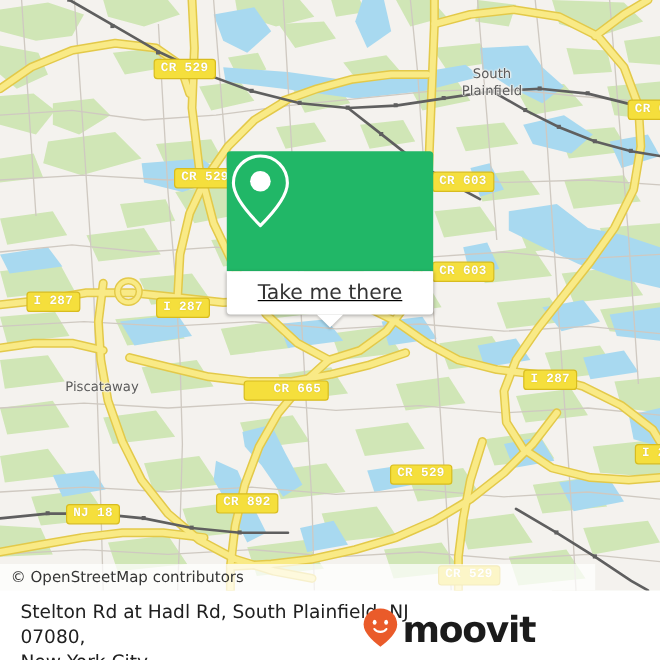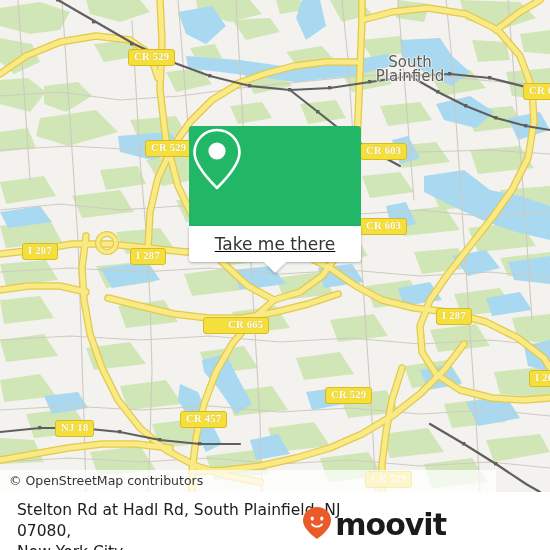--- a/index.html
+++ b/index.html
@@ -5,30 +5,30 @@
   html,body{margin:0;padding:0;background:#fff;}
   body{width:550px;height:550px;overflow:hidden;font-family:"Liberation Sans",sans-serif;}
 
   .screen{position:relative;width:550px;height:550px;background:#fff;overflow:hidden;}
 
   
   .map{position:absolute;left:0;top:0;width:550px;height:492px;background:#f4f2ee;overflow:hidden;}
   .map svg{position:absolute;left:0;top:0;}
 
   
-  .place-label{position:absolute;color:#5b5b5b;font-size:15px;line-height:14px;
+  .place-label{position:absolute;color:#5b5b5b;font-size:11px;line-height:14px;
      text-align:center;font-family:"DejaVu Sans",sans-serif;
      text-shadow:1px 0 1px #f4f2ee,-1px 0 1px #f4f2ee,0 1px 1px #f4f2ee,0 -1px 1px #f4f2ee;
      white-space:pre;pointer-events:none;}
 
   
   .shield{position:absolute;background:#f5df3c;border:1.4px solid #d8bc1f;border-radius:3px;
      color:#ffffff;font-size:10.5px;font-weight:bold;letter-spacing:.3px;
      padding:1px 5px 2px 5px;line-height:12px;white-space:nowrap;
-     font-family:Liberation Serif, serif;
+     font-family:Liberation Mono, monospace;
      text-shadow:0 0 1px rgba(120,100,0,.35);}
 
   
   .attrib{position:absolute;left:0;bottom:0;width:496px;height:22px;
      background:rgba(255,255,255,.72);}
   .attrib span{position:absolute;left:9px;top:3px;font-size:12.5px;color:#353535;
      font-family:"DejaVu Sans",sans-serif;}
 
   
   .popup{position:absolute;left:189px;top:126px;width:172px;}
@@ -270,33 +270,34 @@
         <rect x="118" y="430" width="3.4" height="3.4"></rect>
           <rect x="158" y="438" width="3.4" height="3.4"></rect>
         <rect x="198" y="442" width="3.4" height="3.4"></rect>
         <rect x="462" y="442" width="3.4" height="3.4"></rect>
           <rect x="494" y="462" width="3.4" height="3.4"></rect>
       </g>
     </svg>
 
     <div class="place-label" style="left:368px;top:55px;width:84px;">South
 Plainfield</div>
+    <div class="place-label" style="left:25px;top:316px;width:120px;">Piscataway</div>
 
     <div class="shield" style="left:128px;top:49px;">CR 529</div>
     <div class="shield" style="left:145px;top:140px;">CR 529</div>
     <div class="shield" style="left:523px;top:83px;">CR 6</div>
     <div class="shield" style="left:360px;top:143px;">CR 603</div>
     <div class="shield" style="left:360px;top:218px;">CR 603</div>
     <div class="shield" style="left:22px;top:243px;">I 287</div>
     <div class="shield" style="left:130px;top:248px;">I 287</div>
     <div class="shield" style="left:203px;top:317px;padding-left:24px;">CR 665</div>
     <div class="shield" style="left:436px;top:308px;">I 287</div>
     <div class="shield" style="left:529px;top:370px;">I 20</div>
     <div class="shield" style="left:325px;top:387px;">CR 529</div>
-    <div class="shield" style="left:180px;top:411px;">CR 457</div>
+    <div class="shield" style="left:180px;top:411px;">CR 892</div>
     <div class="shield" style="left:55px;top:420px;">NJ 18</div>
     <div class="shield" style="left:365px;top:471px;">CR 529</div>
 
     <div class="popup">
       <div class="popup-head">
         <span>
           <svg width="56" height="66" viewBox="0 0 56 66">
             <path d="M28 4 C15.5 4 5.5 14 5.5 26.5 C5.5 38 20 54 28 62 C36 54 50.5 38 50.5 26.5 C50.5 14 40.5 4 28 4 Z" fill="none" stroke="#ffffff" stroke-width="2.6" stroke-linejoin="round"></path>
             <circle cx="28" cy="25" r="8.6" fill="#ffffff"></circle>
           </svg>

